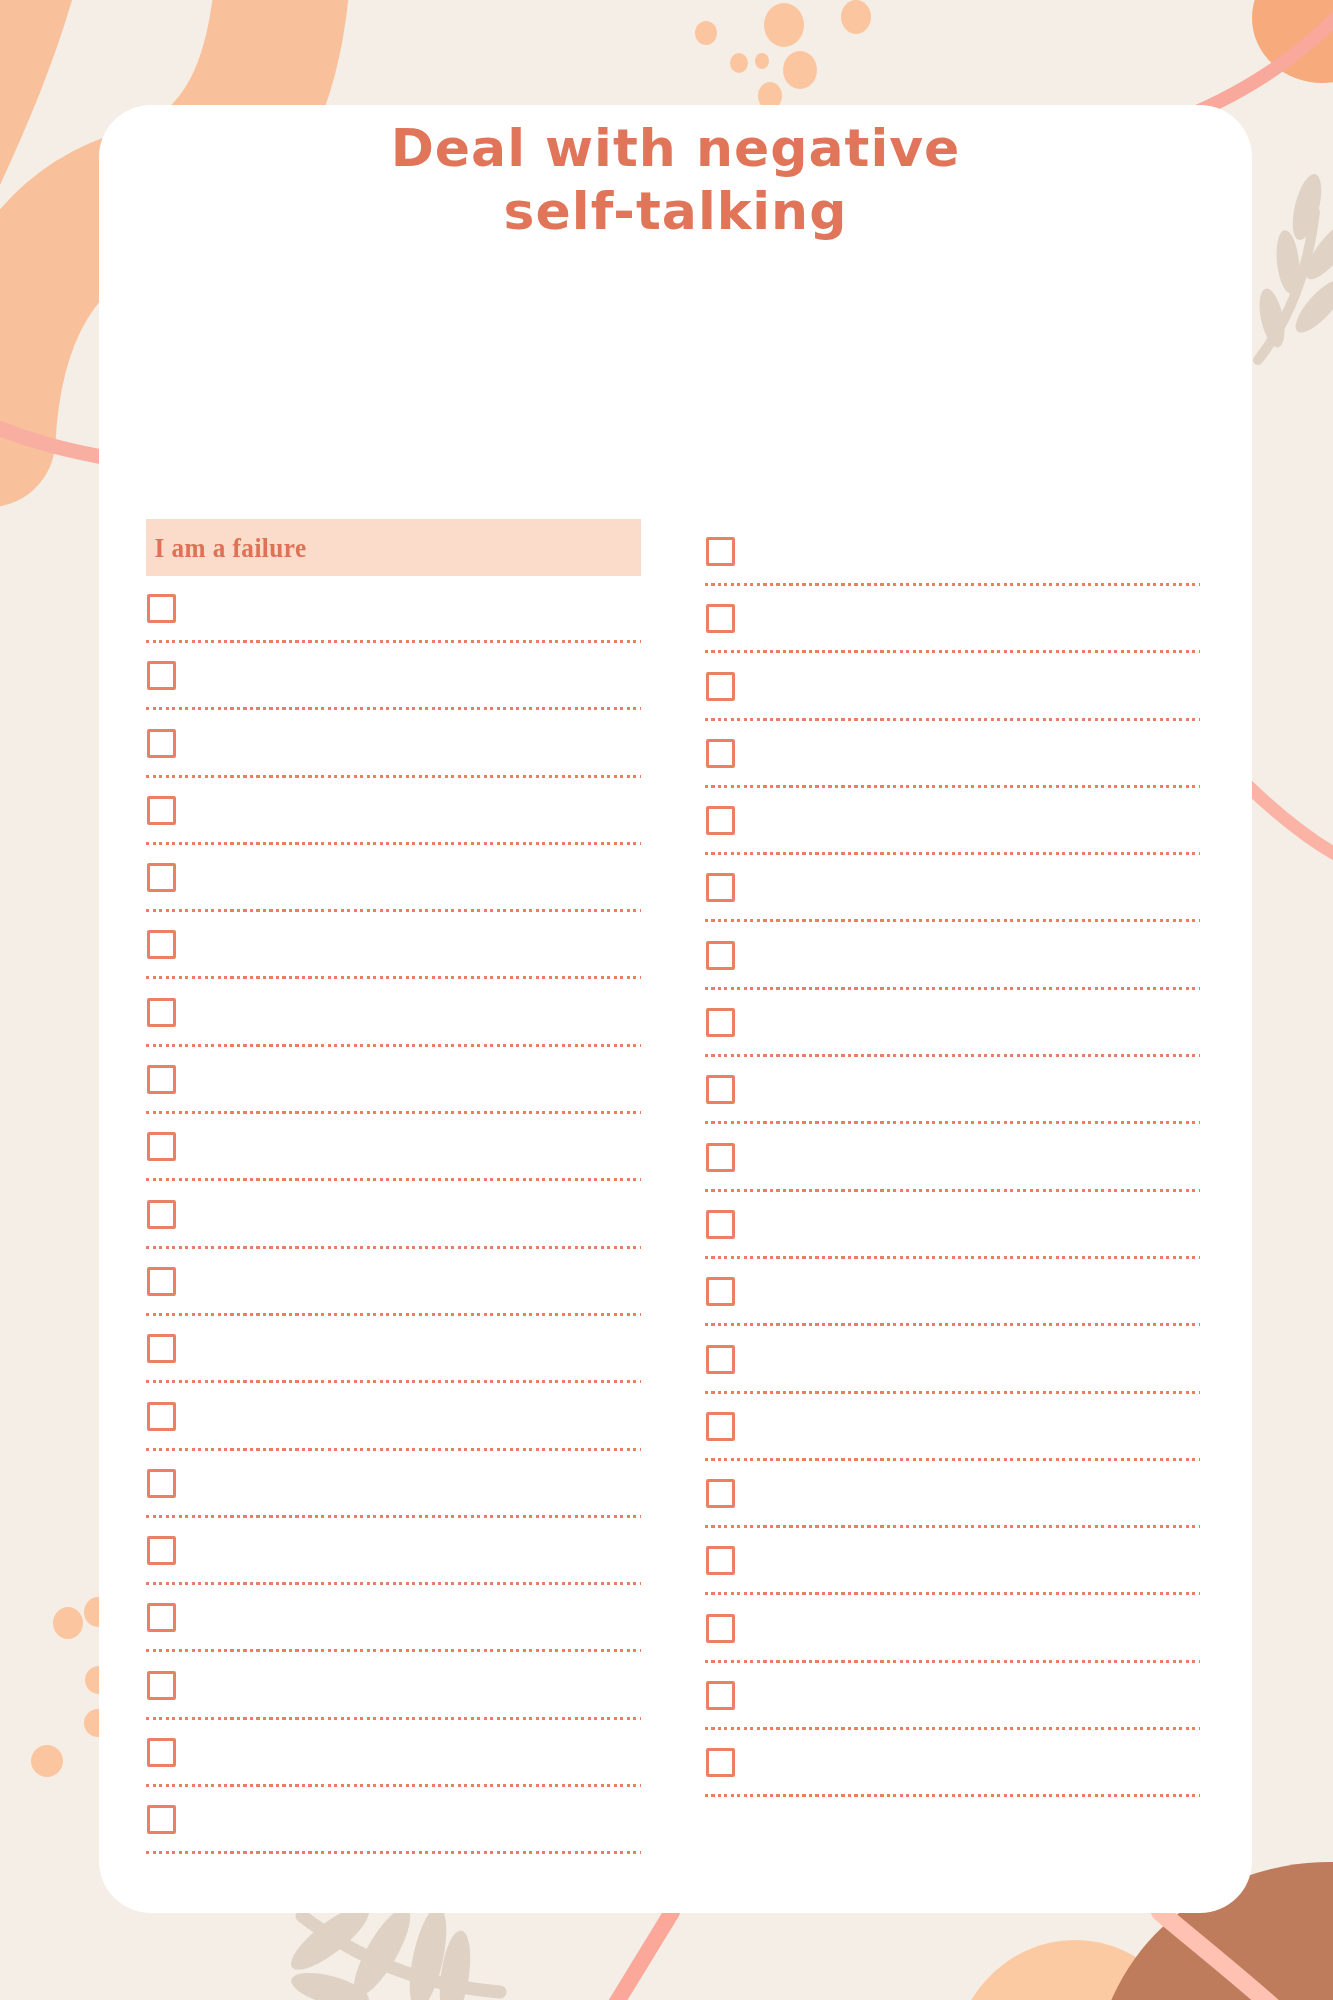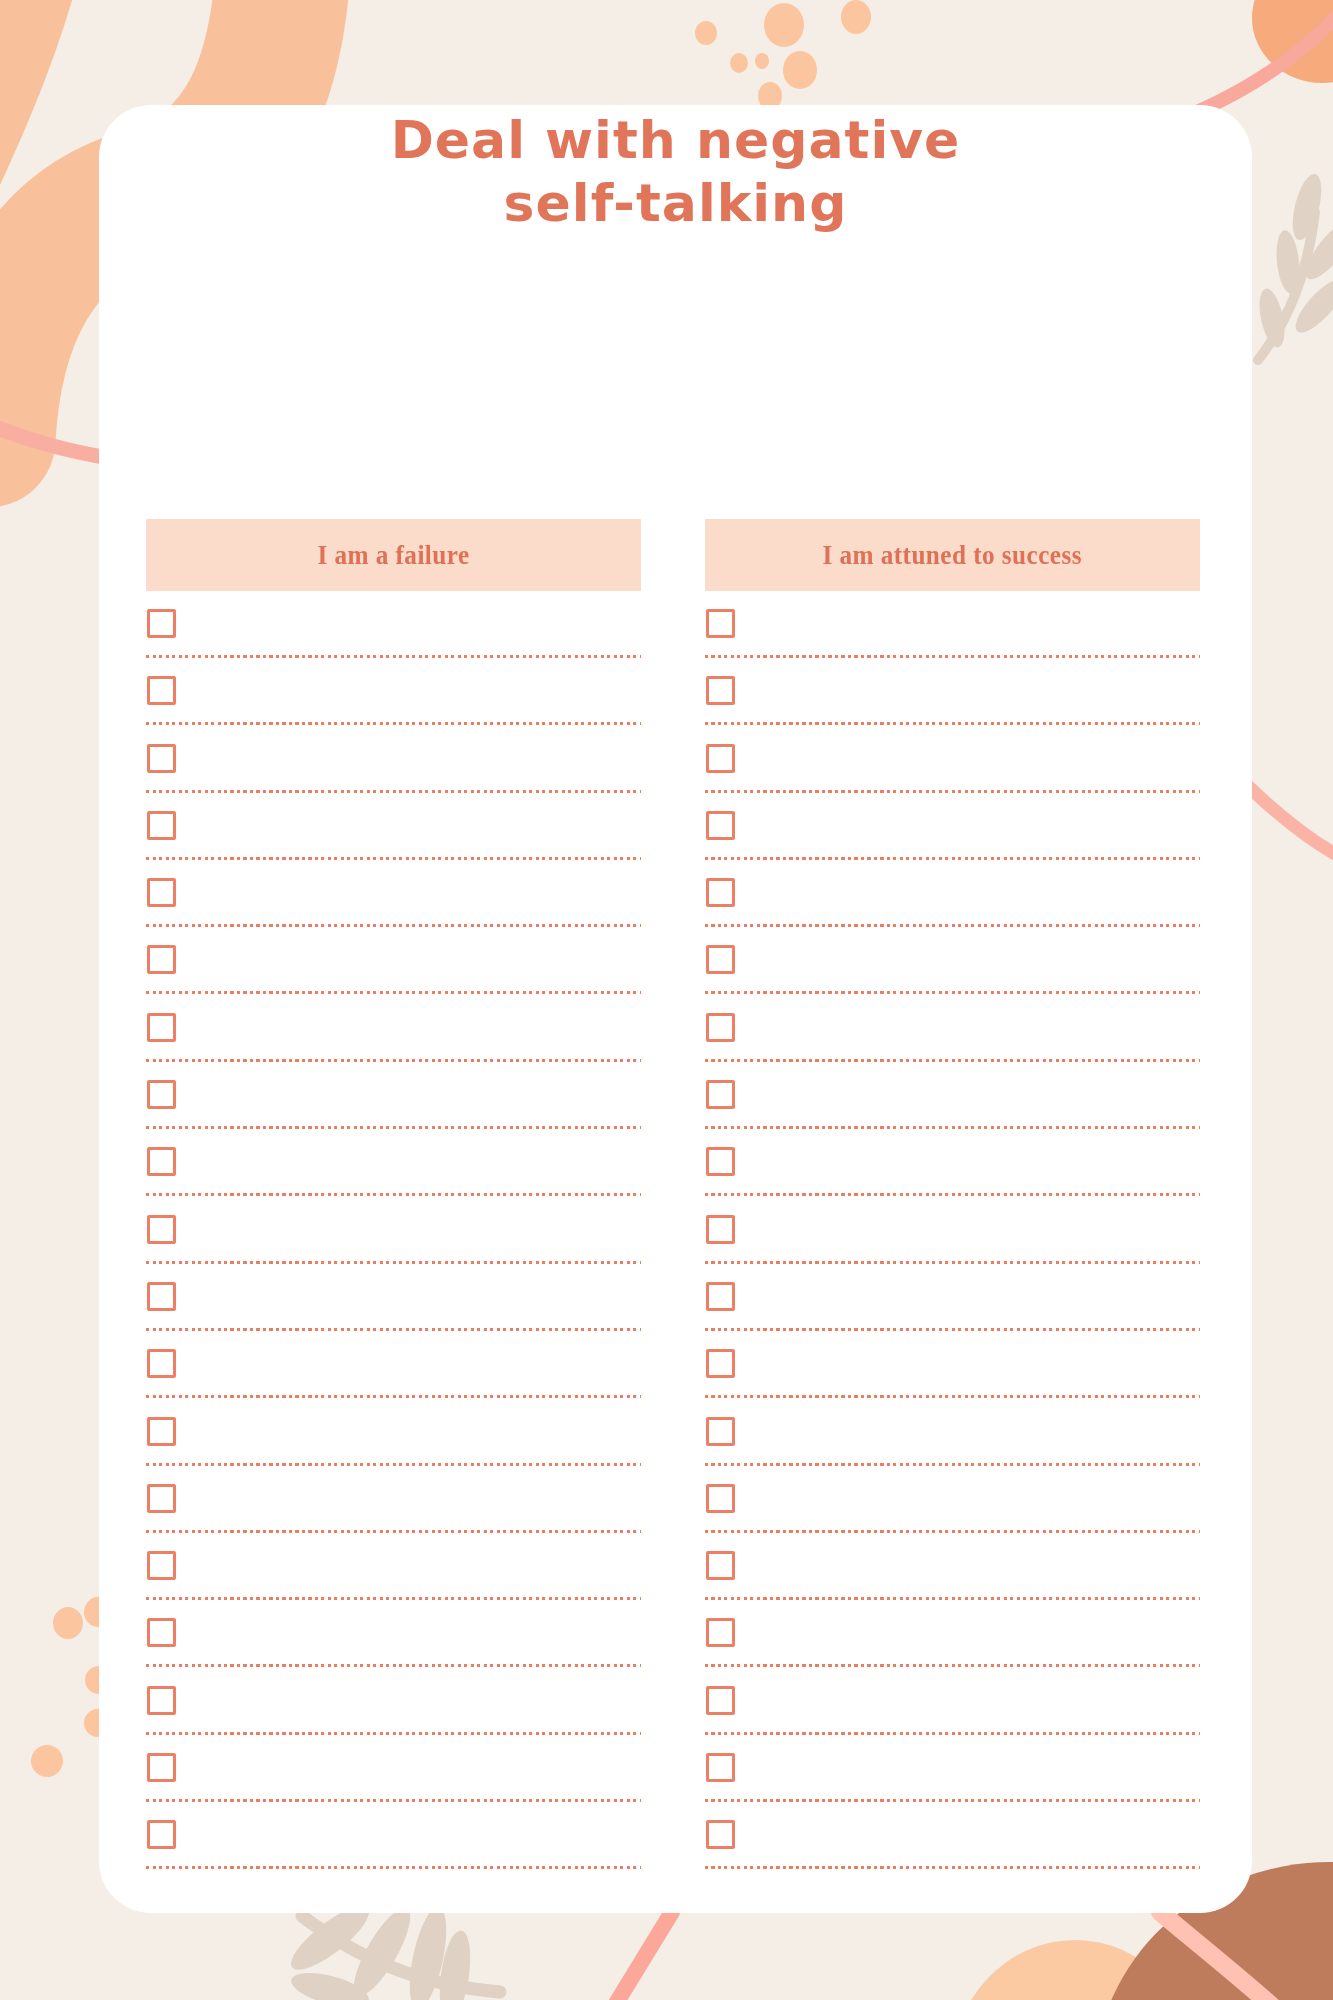--- a/index.html
+++ b/index.html
@@ -9,37 +9,37 @@
     position:relative;
     overflow:hidden;
     font-family:"DejaVu Sans","Liberation Sans",sans-serif;
   }
   .bg-decor{position:absolute;top:0;left:0;z-index:0;}
   .card{
     position:absolute;left:99px;top:105px;width:1153px;height:1808px;
     background:#FFFFFF;border-radius:52px;z-index:1;
   }
   .title{
-    position:absolute;top:4px;left:0;right:0;margin:0 auto;max-width:700px;
+    position:absolute;top:12px;left:0;right:0;margin:0 auto;max-width:700px;
     text-align:center;font-size:52px;line-height:1.22;font-weight:bold;
     color:#E0755A;letter-spacing:1px;
   }
   .description{
     position:absolute;top:140px;left:61px;width:1030px;
     text-align:center;font-size:25px;line-height:1.33;font-weight:bold;
     color:#E0755A;letter-spacing:.4px;
   }
   .columns{
     position:absolute;top:414px;left:47px;right:52px;
     display:flex;gap:64px;
   }
   .column{flex:1;min-width:0;}
   .column-header{
-    height:72px;background:#FBDBC9;
-    display:flex;align-items:center;justify-content:center;
+    height:57px;background:#FBDBC9;
+    display:flex;align-items:center;
   }
   .column-header span{
     font-family:"Liberation Serif","DejaVu Serif",serif;
     font-weight:bold;font-size:28px;color:#DE7156;
     transform:scaleX(.9);letter-spacing:.5px;white-space:nowrap;
   }
   .rows{margin-top:18px;}
   .row{position:relative;height:67.3px;}
   .checkbox{
     position:absolute;left:1px;top:0;width:23px;height:23px;
@@ -211,23 +211,20 @@
   </div>
 
   <div class="row">
     <div class="checkbox"></div>
     <div class="answer-line"></div>
   </div>
 </div>
   </div>
 
   <div class="column">
-    <div class="column-header">
-      <span>I am attuned to success</span>
-    </div>
     <div class="rows">
   <div class="row">
     <div class="checkbox"></div>
     <div class="answer-line"></div>
   </div>
 
   <div class="row">
     <div class="checkbox"></div>
     <div class="answer-line"></div>
   </div>

